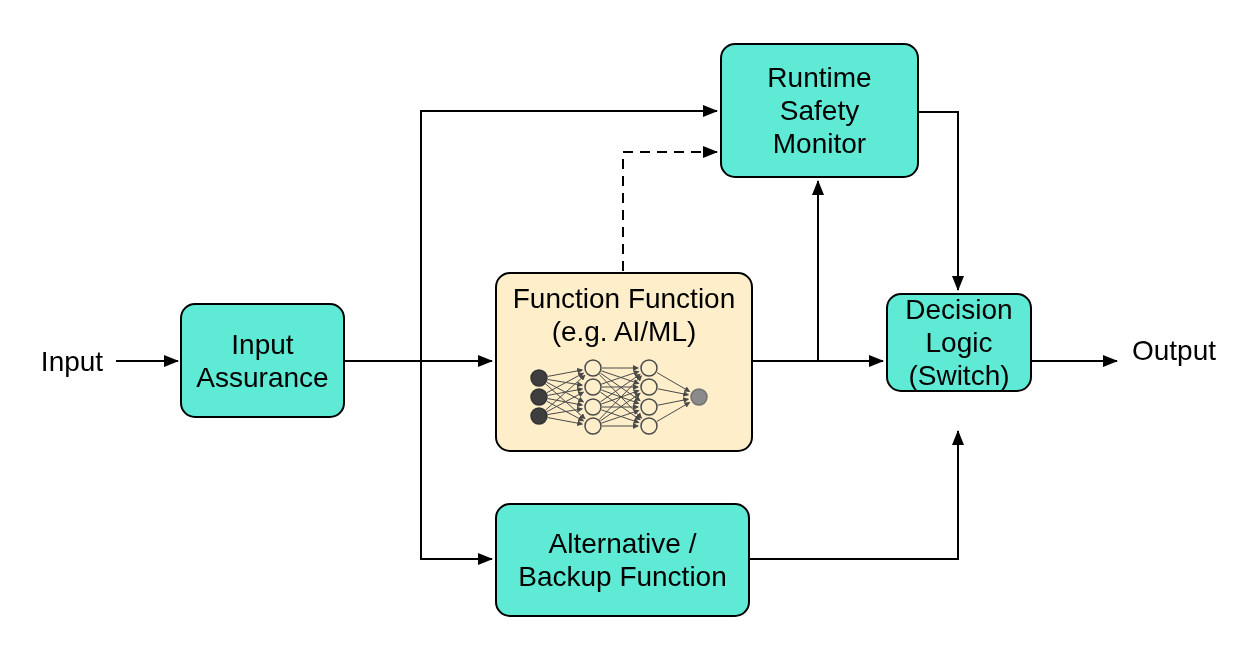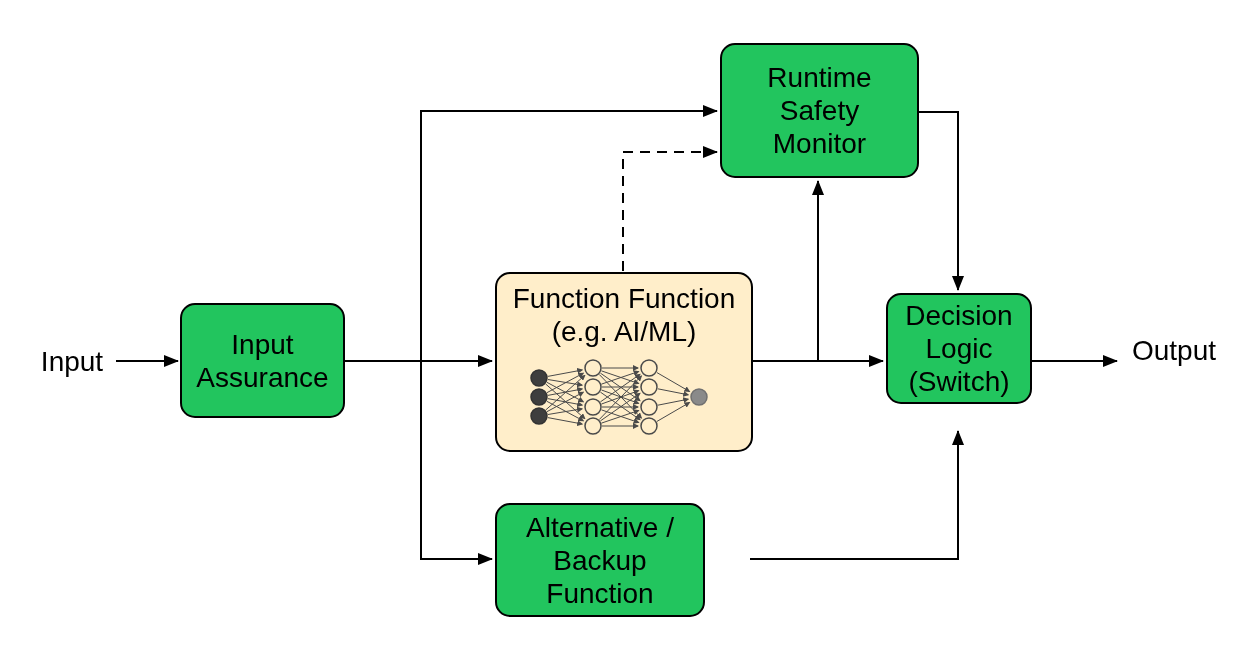--- a/index.html
+++ b/index.html
@@ -18,31 +18,31 @@
     border-radius:15px;
     display:flex;
     align-items:center;
     justify-content:center;
     text-align:center;
     font-size:28px;
     line-height:33px;
     color:#000000;
     white-space:pre-line;
   }
-  .green{background:#22c55e;}
+  .green{background:#5eead4;}
   .yellow{background:#ffeeca;}
   #node-input-assurance{left:180px;top:303px;width:165px;height:115px;}
   #node-runtime-safety-monitor{left:720px;top:43px;width:199px;height:135px;}
   #node-complex-function{
     left:495px;top:272px;width:258px;height:180px;
     flex-direction:column;justify-content:flex-start;
     padding-top:8px;
   }
-  #node-alternative-backup{left:495px;top:503px;width:210px;height:114px;}
-  #node-decision-logic{left:886px;top:293px;width:146px;height:111px;}
+  #node-alternative-backup{left:495px;top:503px;width:255px;height:114px;}
+  #node-decision-logic{left:886px;top:293px;width:146px;height:99px;}
   .ext-label{
     position:absolute;
     width:110px;
     font-size:28px;
     line-height:33px;
     text-align:center;
     color:#000000;
   }
   #label-input{left:17px;top:345px;}
   #label-output{left:1119px;top:334px;}

